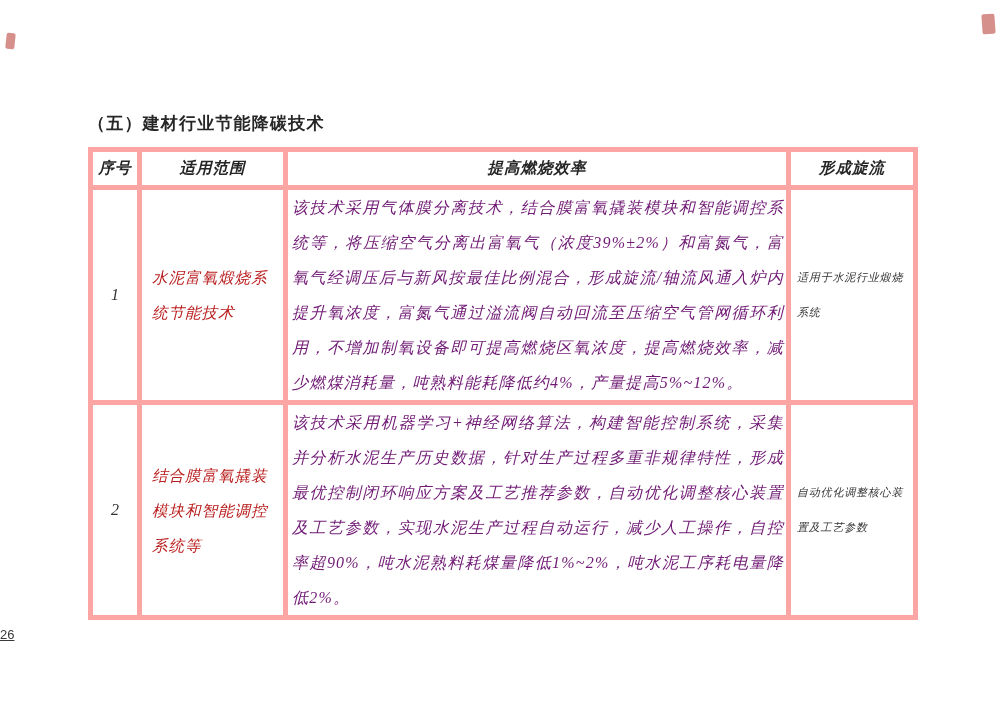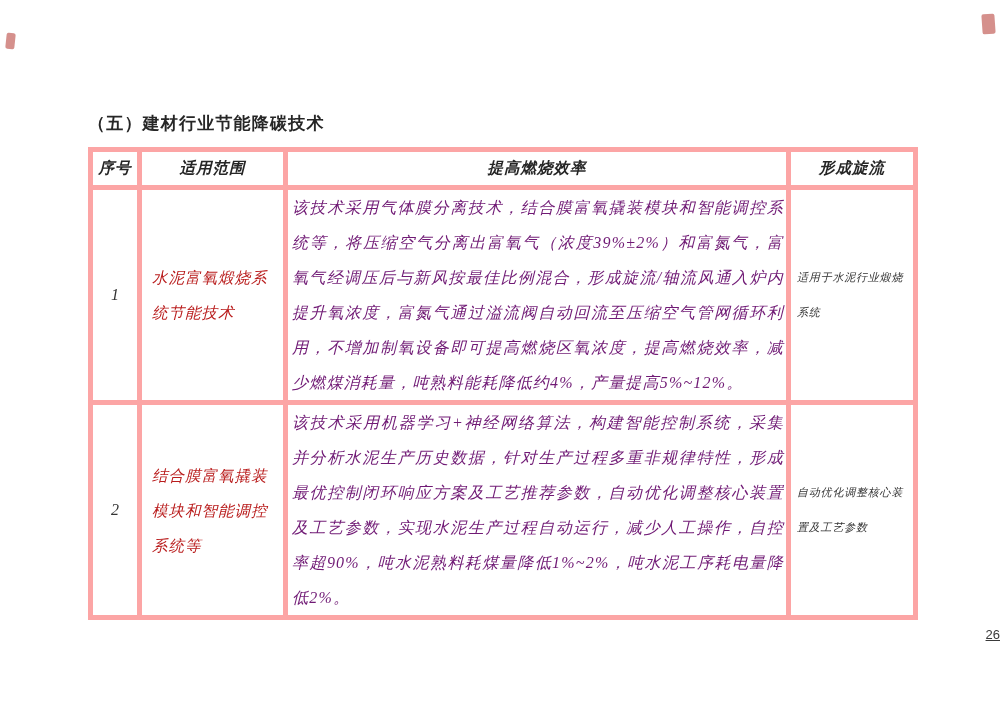--- a/index.html
+++ b/index.html
@@ -79,21 +79,21 @@
     letter-spacing: 0.8px;
     line-height: 35px;
     padding: 0 2px 0 6px;
     color: #333333;
   }
   .page-number {
     position: absolute;
     top: 627px;
     left: 0;
     width: 100%;
-    text-align: right;
+    text-align: left;
     font-family: "Liberation Sans", "DejaVu Sans", sans-serif;
     font-size: 13px;
     color: #3a3a3a;
     text-decoration: underline;
   }
   .scan-mark {
     position: absolute;
     background: rgba(179, 52, 46, 0.55);
     border-radius: 2px;
   }

